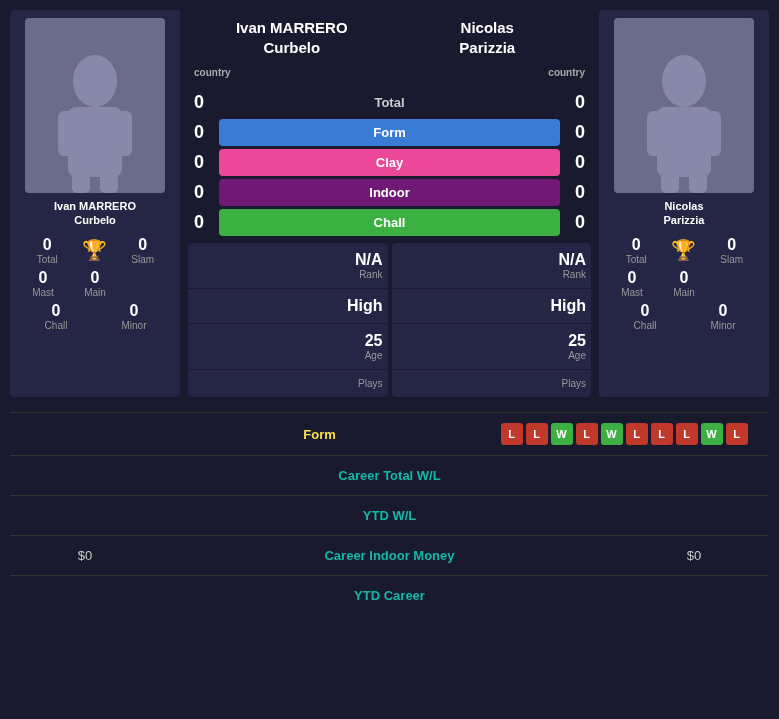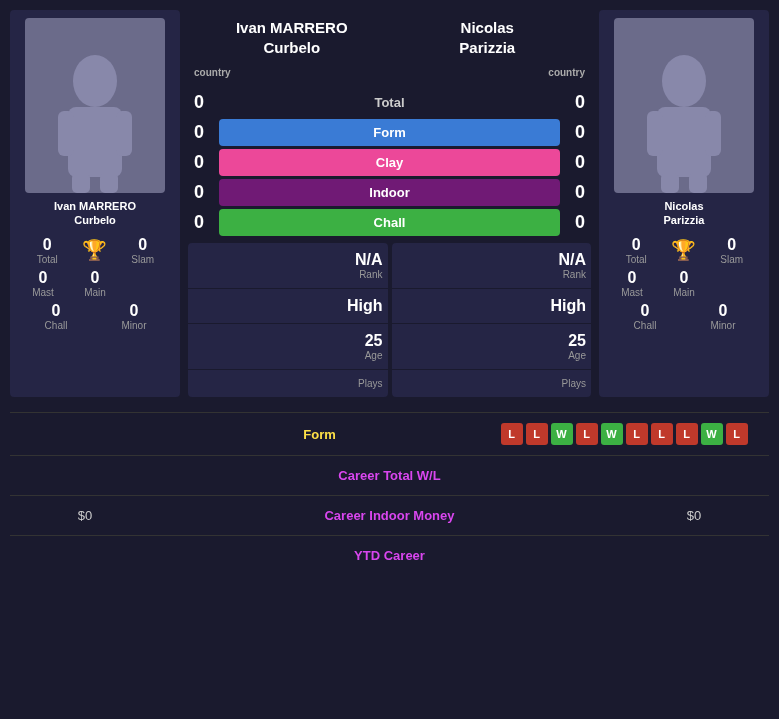--- a/index.html
+++ b/index.html
@@ -193,21 +193,21 @@
       text-align: center;
       font-size: 13px;
       color: #ccc;
     }
 
     .brow-label {
       flex: 1;
       text-align: center;
       font-size: 13px;
       font-weight: bold;
-      color: #d946ef;
+      color: #14b8a6;
     }
 
     .brow-rv {
       width: 140px;
       text-align: center;
       font-size: 13px;
       color: #ccc;
     }
 
     .form-row {
@@ -469,20 +469,25 @@
           <div class="fb fb-l">L</div>
         </div>
     </div>
 
     <div class="brow">
       <div class="brow-lv"></div>
       <div class="brow-label">Career Total W/L</div>
       <div class="brow-rv"></div>
     </div>
 
+    <div class="brow">
+      <div class="brow-lv"></div>
+      <div class="brow-label">YTD W/L</div>
+      <div class="brow-rv"></div>
+    </div>
 
     <div class="brow">
       <div class="brow-lv">$0</div>
       <div class="brow-label">Career Indoor Money</div>
       <div class="brow-rv">$0</div>
     </div>
 
     <div class="brow">
       <div class="brow-lv"></div>
       <div class="brow-label">YTD Career</div>

